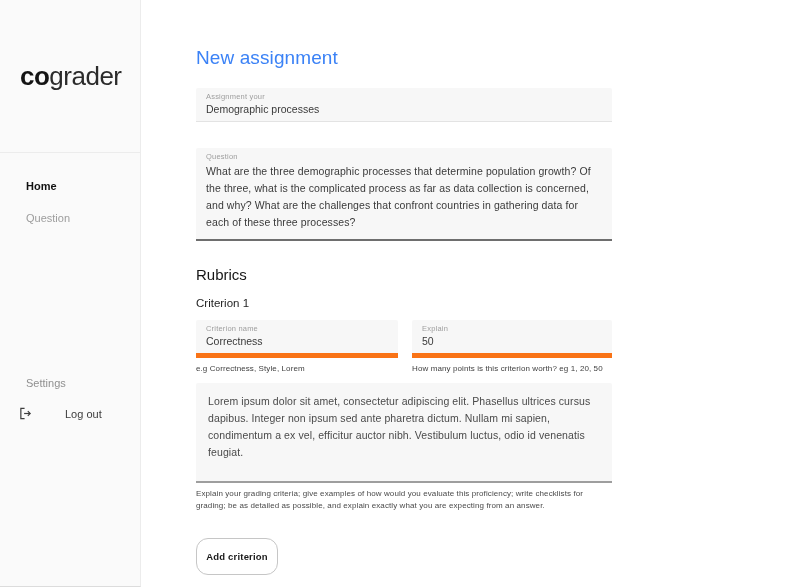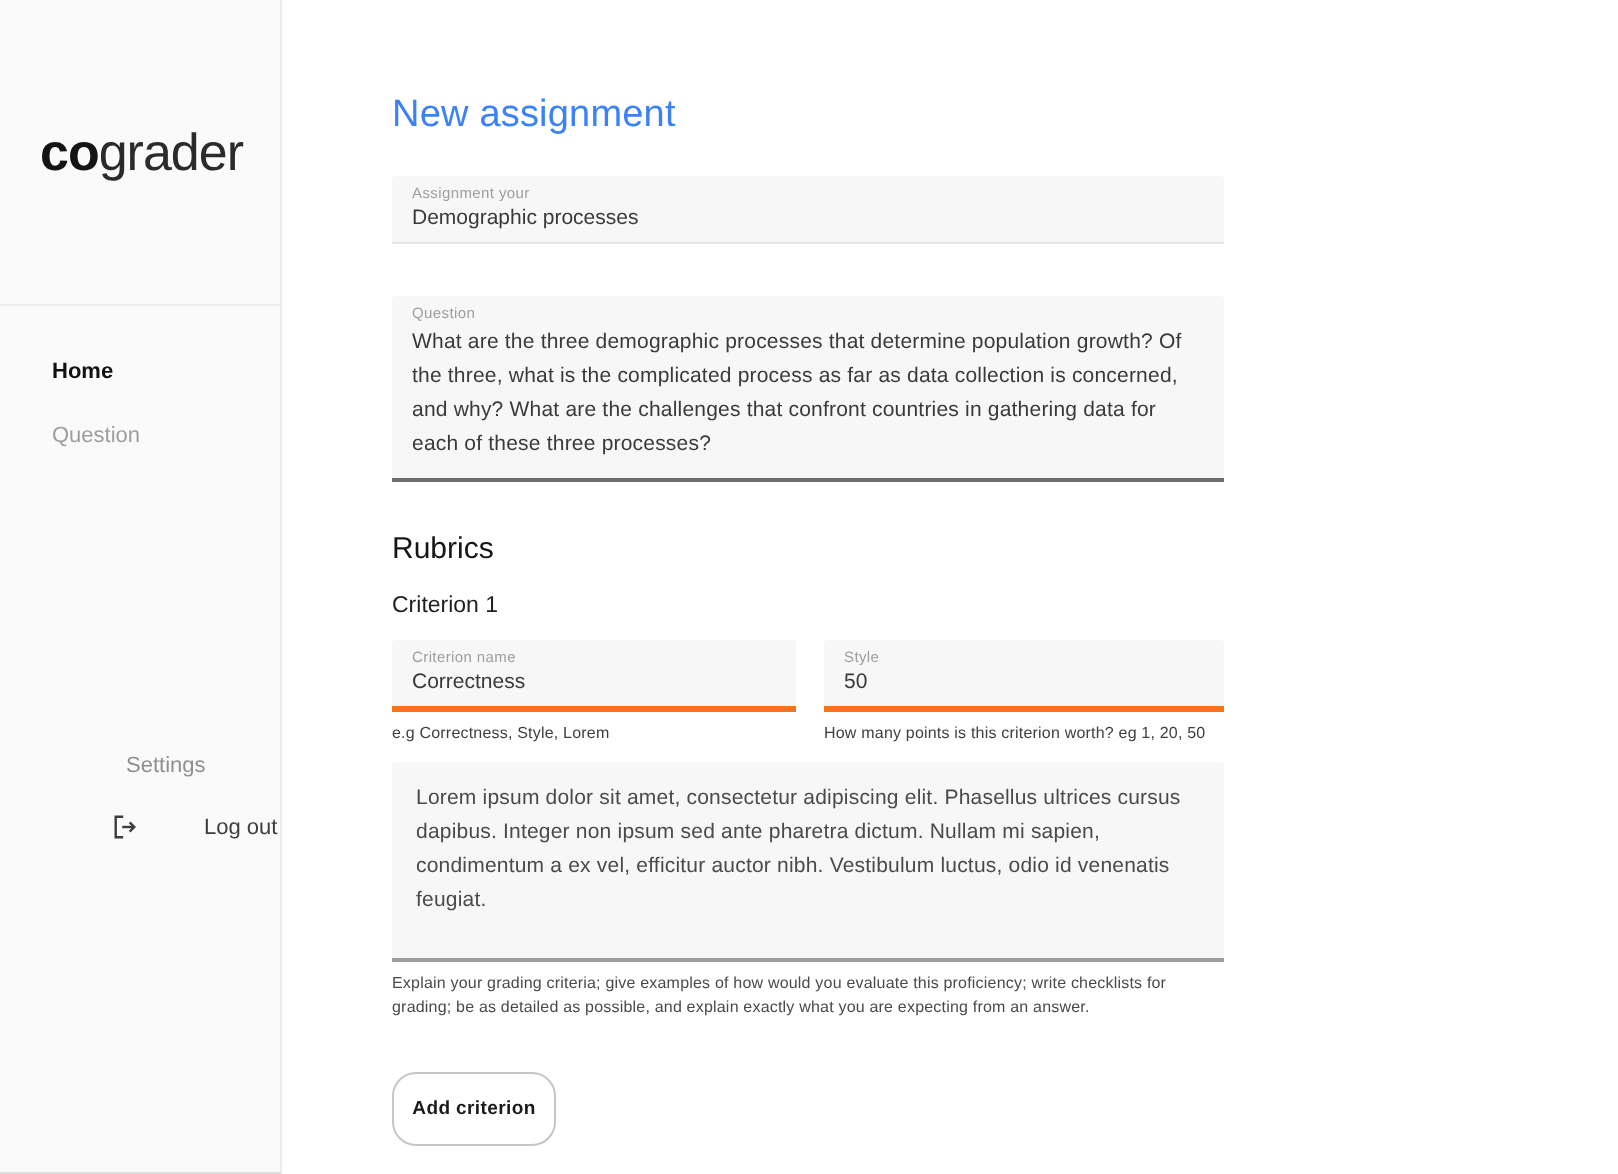--- a/index.html
+++ b/index.html
@@ -33,21 +33,21 @@
   .logo .bold { font-weight: 700; }
   .logo .light { font-weight: 400; color: #2b2b2b; }
   .nav { padding-top: 17px; }
   .nav-item {
     padding: 10px 0 10px 26px;
     font-size: 11px;
     color: #9d9d9d;
     cursor: pointer;
   }
   .nav-item.active { color: #111111; font-weight: 700; }
-  .sidebar-footer { position: absolute; top: 368px; left: 0; width: 100%; padding-left: 37px; }
+  .sidebar-footer { position: absolute; top: 368px; left: 0; width: 100%; }
   .footer-item {
     padding: 9px 0 9px 26px;
     font-size: 11px;
     color: #8f8f8f;
     cursor: pointer;
     display: flex;
     align-items: center;
   }
   .footer-item.logout { color: #3d3d3d; padding-left: 19px; gap: 28px; }
   .logout-ic { width: 13px; height: 13px; margin-right: 5px; display: inline-block; }
@@ -69,21 +69,21 @@
 
   .question-field { margin-top: 26px; border-bottom: 2px solid #6e6e6e; padding-bottom: 8px; }
   .question-field .field-value { line-height: 1.63; letter-spacing: 0.1px; }
 
   h2.section-title { font-size: 15px; font-weight: 500; color: #161616; margin-top: 25px; }
   .criterion-title { font-size: 11.5px; color: #1f1f1f; margin-top: 14px; }
 
   .rubric-row { display: flex; gap: 14px; margin-top: 11px; }
   .col-name { width: 202px; }
   .col-points { width: 200px; }
-  .col-field { border-bottom: 3px solid #f97316; }
+  .col-field { border-bottom: 5px solid #f97316; }
   .helper { font-size: 8px; color: #3f3f3f; margin-top: 6px; letter-spacing: 0.1px; }
 
   .desc-field {
     margin-top: 10px;
     border-bottom: 2px solid #9e9e9e;
     padding: 8px 12px 20px 12px;
   }
   .desc-field .field-value { font-size: 10.5px; color: #4a4a4a; line-height: 1.6; letter-spacing: 0.1px; }
   .desc-helper { font-size: 8px; color: #4a4a4a; line-height: 1.55; margin-top: 5px; letter-spacing: 0.1px; }
 
@@ -165,21 +165,21 @@
       <div class="rubric-row">
         <div class="col-name">
           <div class="field col-field">
             <div class="field-label">Criterion name</div>
             <div class="field-value">Correctness</div>
           </div>
           <div class="helper">e.g Correctness, Style, Lorem</div>
         </div>
         <div class="col-points">
           <div class="field col-field">
-            <div class="field-label">Style</div>
+            <div class="field-label">Explain</div>
             <div class="field-value">50</div>
           </div>
           <div class="helper">How many points is this criterion worth? eg 1, 20, 50</div>
         </div>
       </div>
 
       <div class="field desc-field">
         <div class="field-value">Lorem ipsum dolor sit amet, consectetur adipiscing elit. Phasellus ultrices cursus dapibus. Integer non ipsum sed ante pharetra dictum. Nullam mi sapien, condimentum a ex vel, efficitur auctor nibh. Vestibulum luctus, odio id venenatis feugiat.</div>
       </div>
       <div class="desc-helper">Explain your grading criteria; give examples of how would you evaluate this proficiency; write checklists for grading; be as detailed as possible, and explain exactly what you are expecting from an answer.</div>

